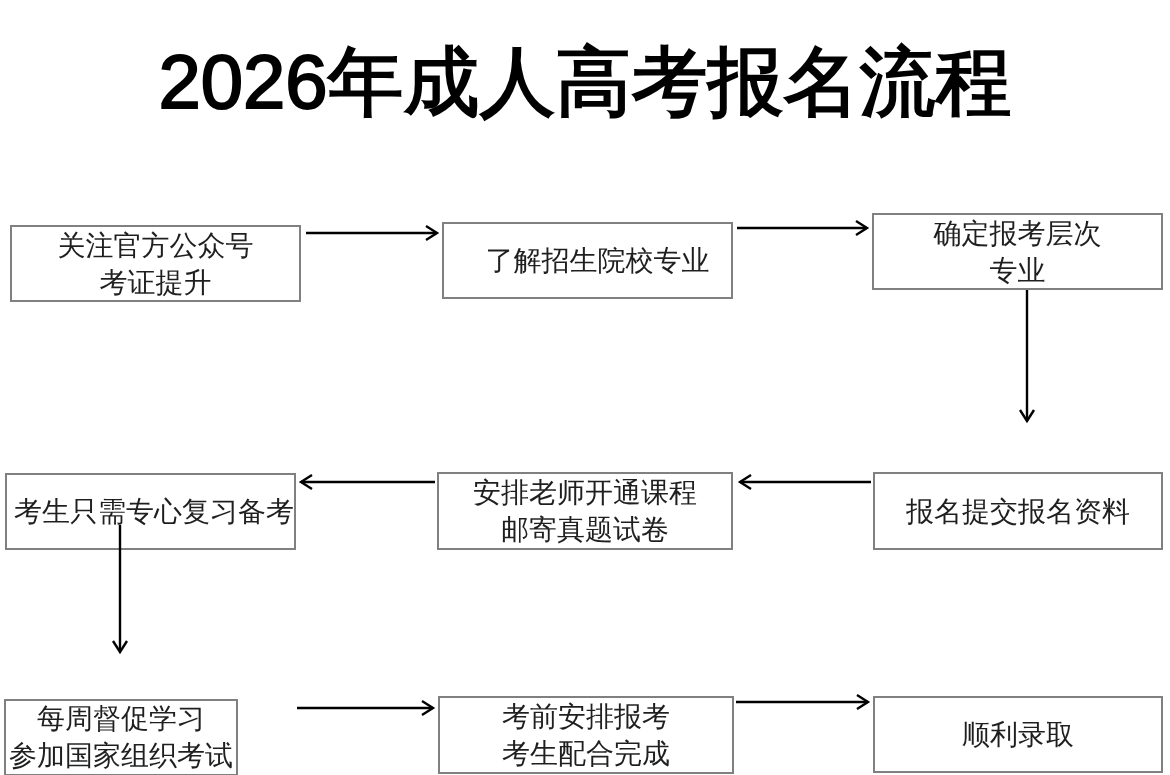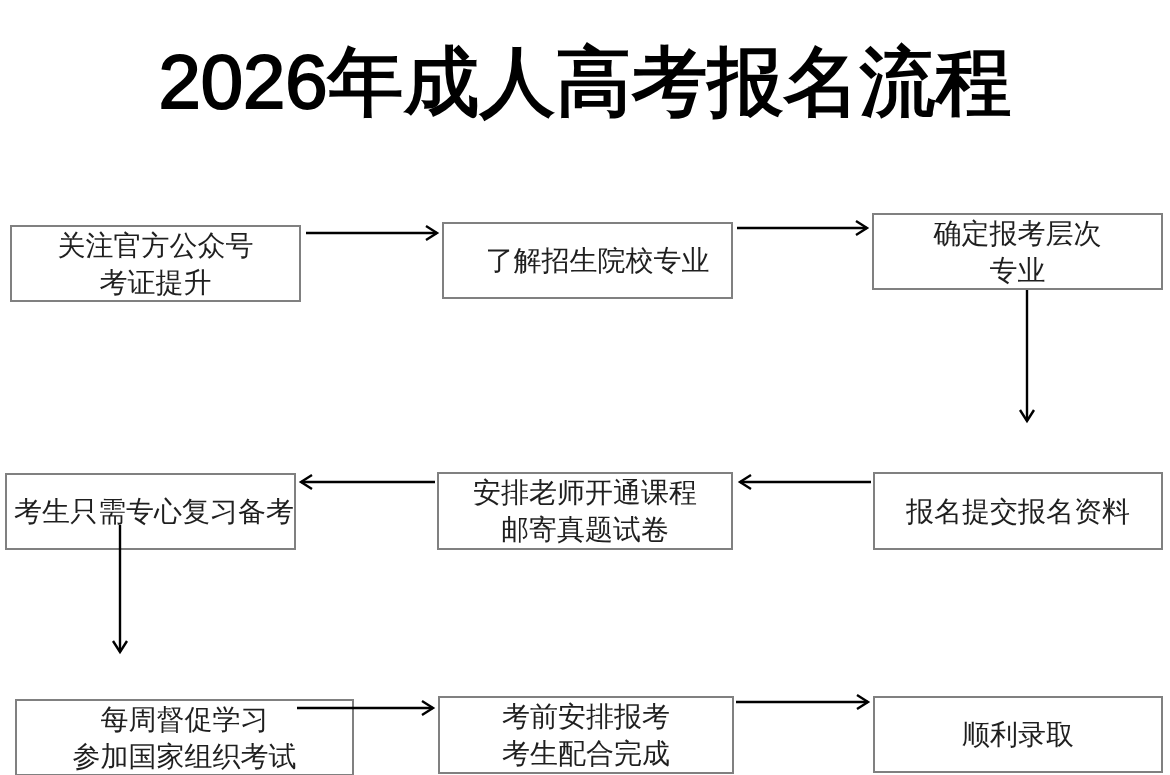--- a/index.html
+++ b/index.html
@@ -46,21 +46,21 @@
   }
   
   .pos-r1c1 { left: 10px;  top: 193px; width: 291px; height: 77px; }
   .pos-r1c2 { left: 442px; top: 190px; width: 291px; height: 77px; padding-left: 20px; }
   .pos-r1c3 { left: 872px; top: 181px; width: 291px; height: 77px; }
   
   .pos-r2c3 { left: 873px; top: 440px; width: 290px; height: 78px; }
   .pos-r2c2 { left: 437px; top: 440px; width: 296px; height: 78px; }
   .pos-r2c1 { left: 5px;   top: 441px; width: 291px; height: 77px; align-items: flex-end; }
   
-  .pos-r3c1 { left: 15px;   top: 667px; width: 339px; height: 77px; }
+  .pos-r3c1 { left: 4px;   top: 667px; width: 234px; height: 77px; justify-content: flex-end; }
   .pos-r3c2 { left: 438px; top: 664px; width: 296px; height: 78px; }
   .pos-r3c3 { left: 873px; top: 664px; width: 290px; height: 77px; }
 
   .arrow { position: absolute; overflow: visible; }
   .arrow line, .arrow polyline {
     stroke: #000000;
     stroke-width: 2.4;
     fill: none;
     stroke-linejoin: miter;
     stroke-linecap: butt;

